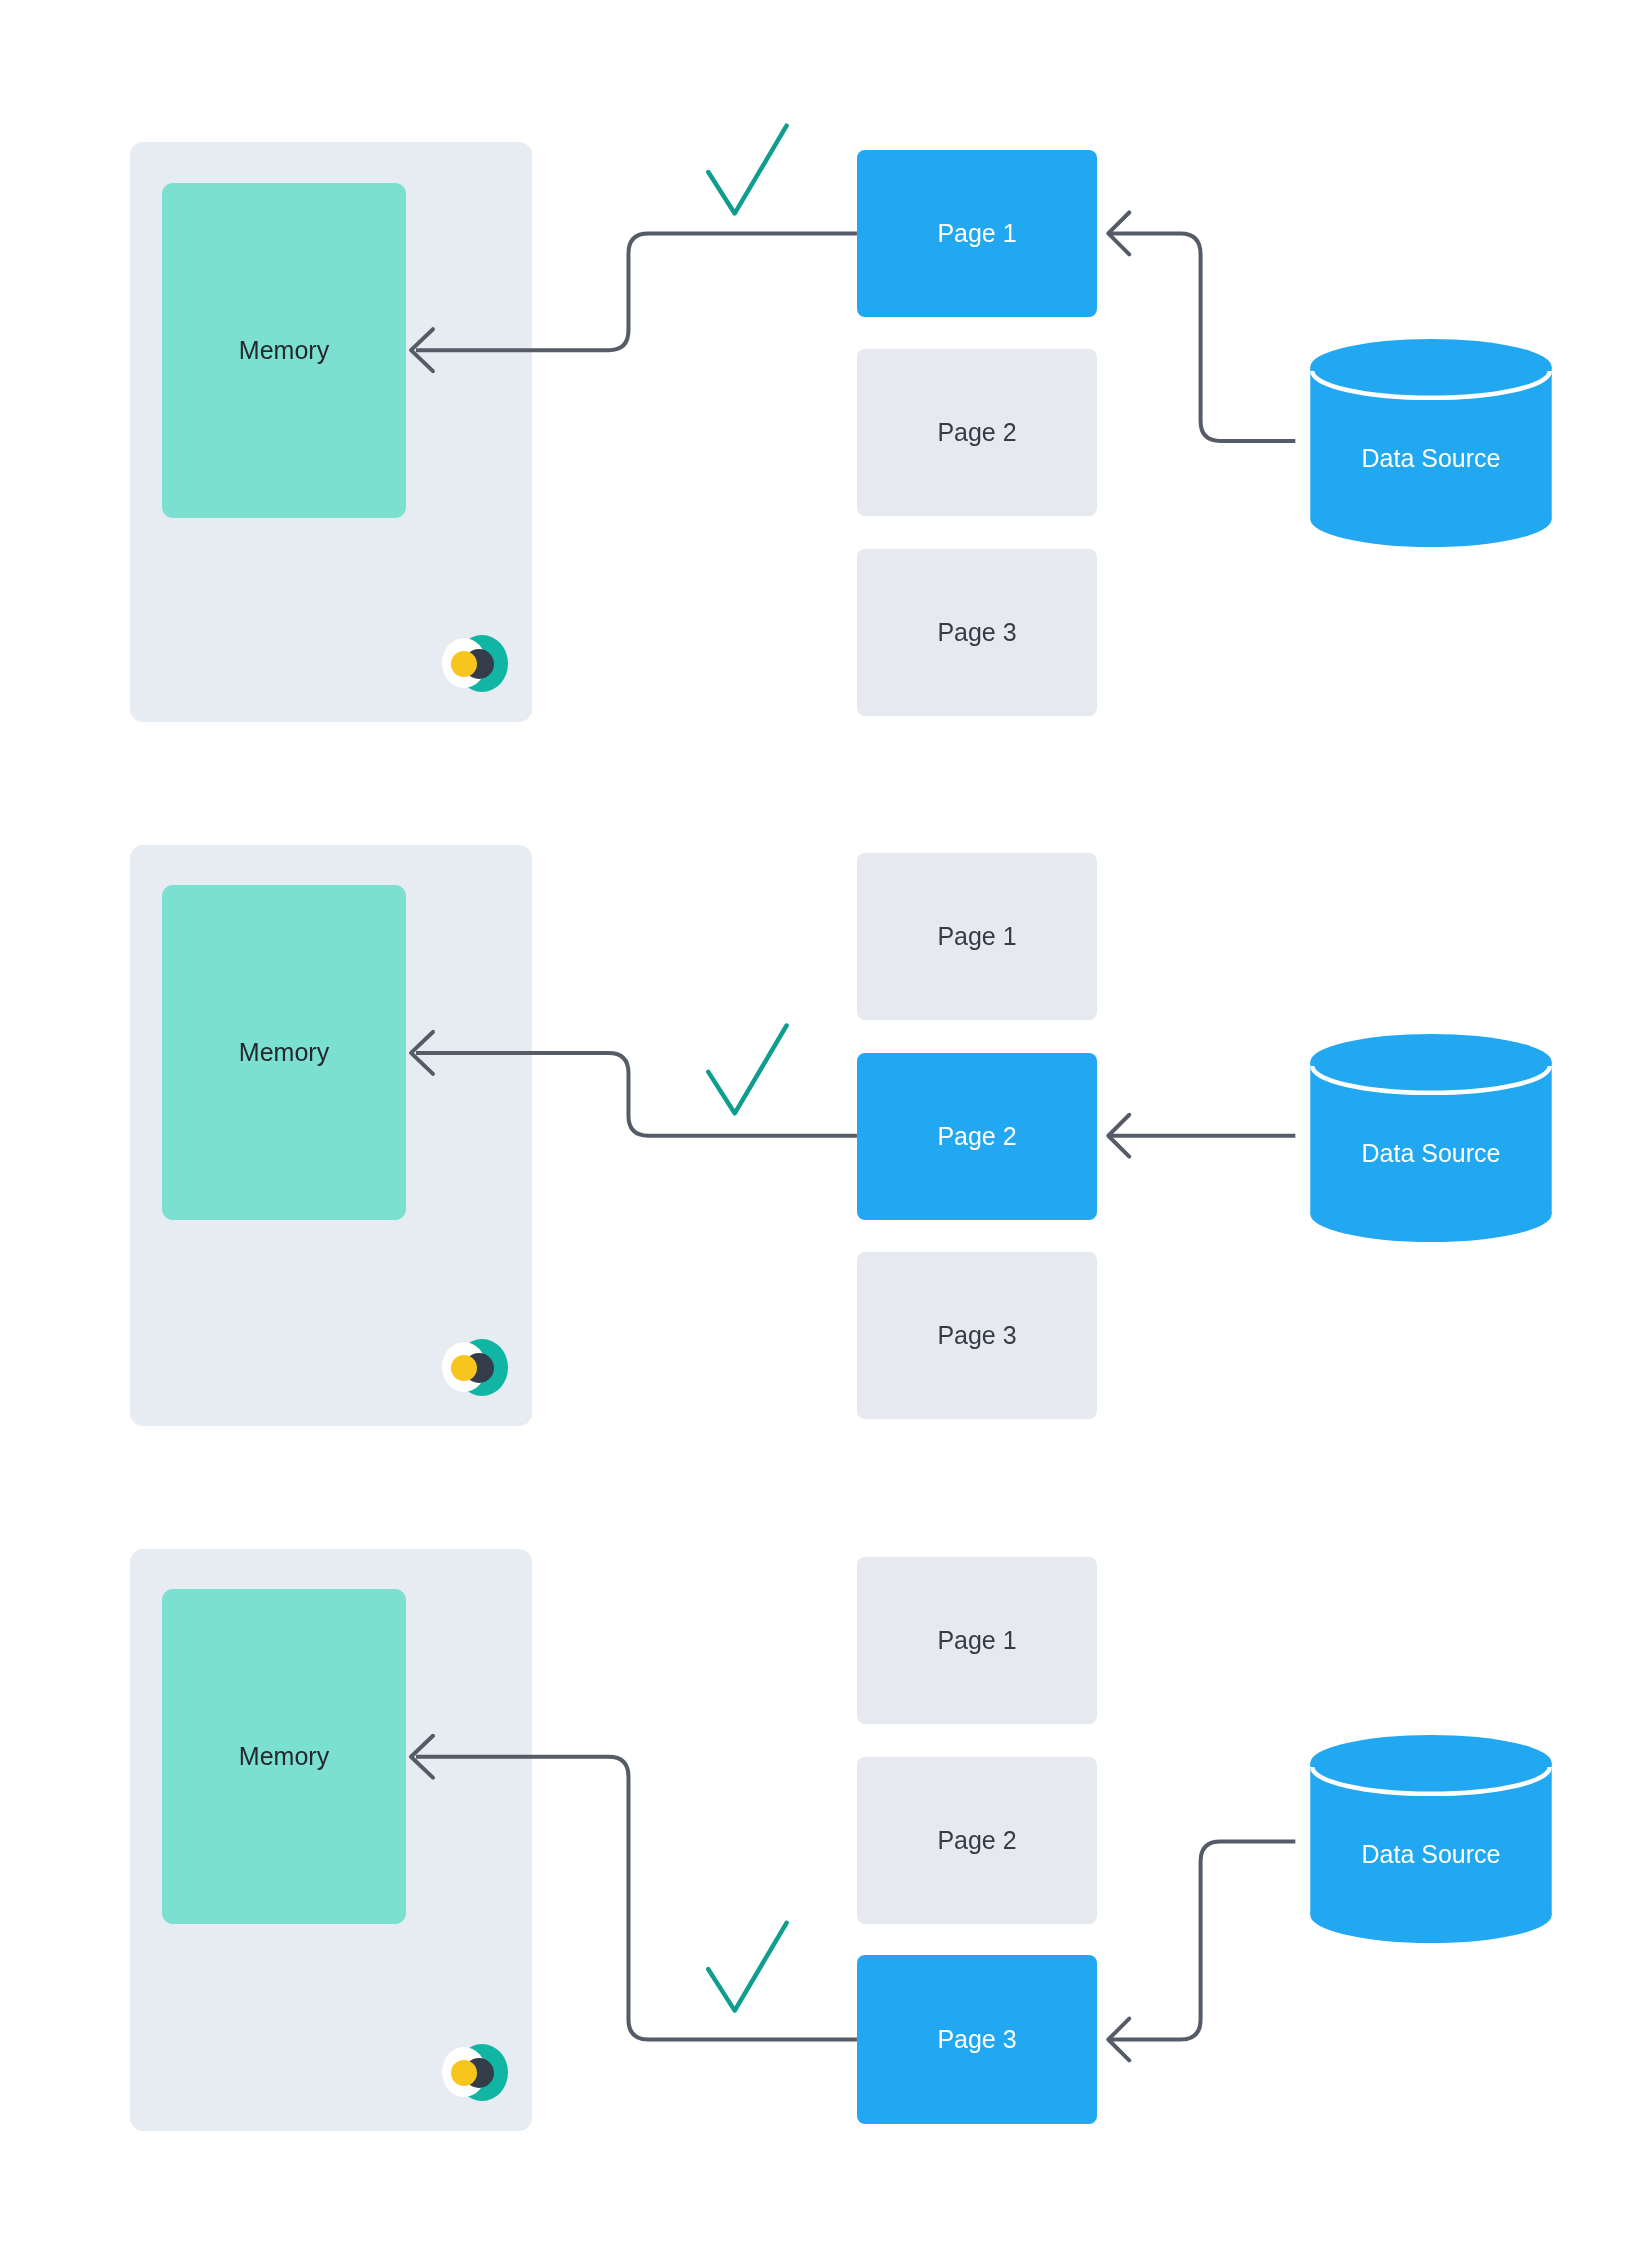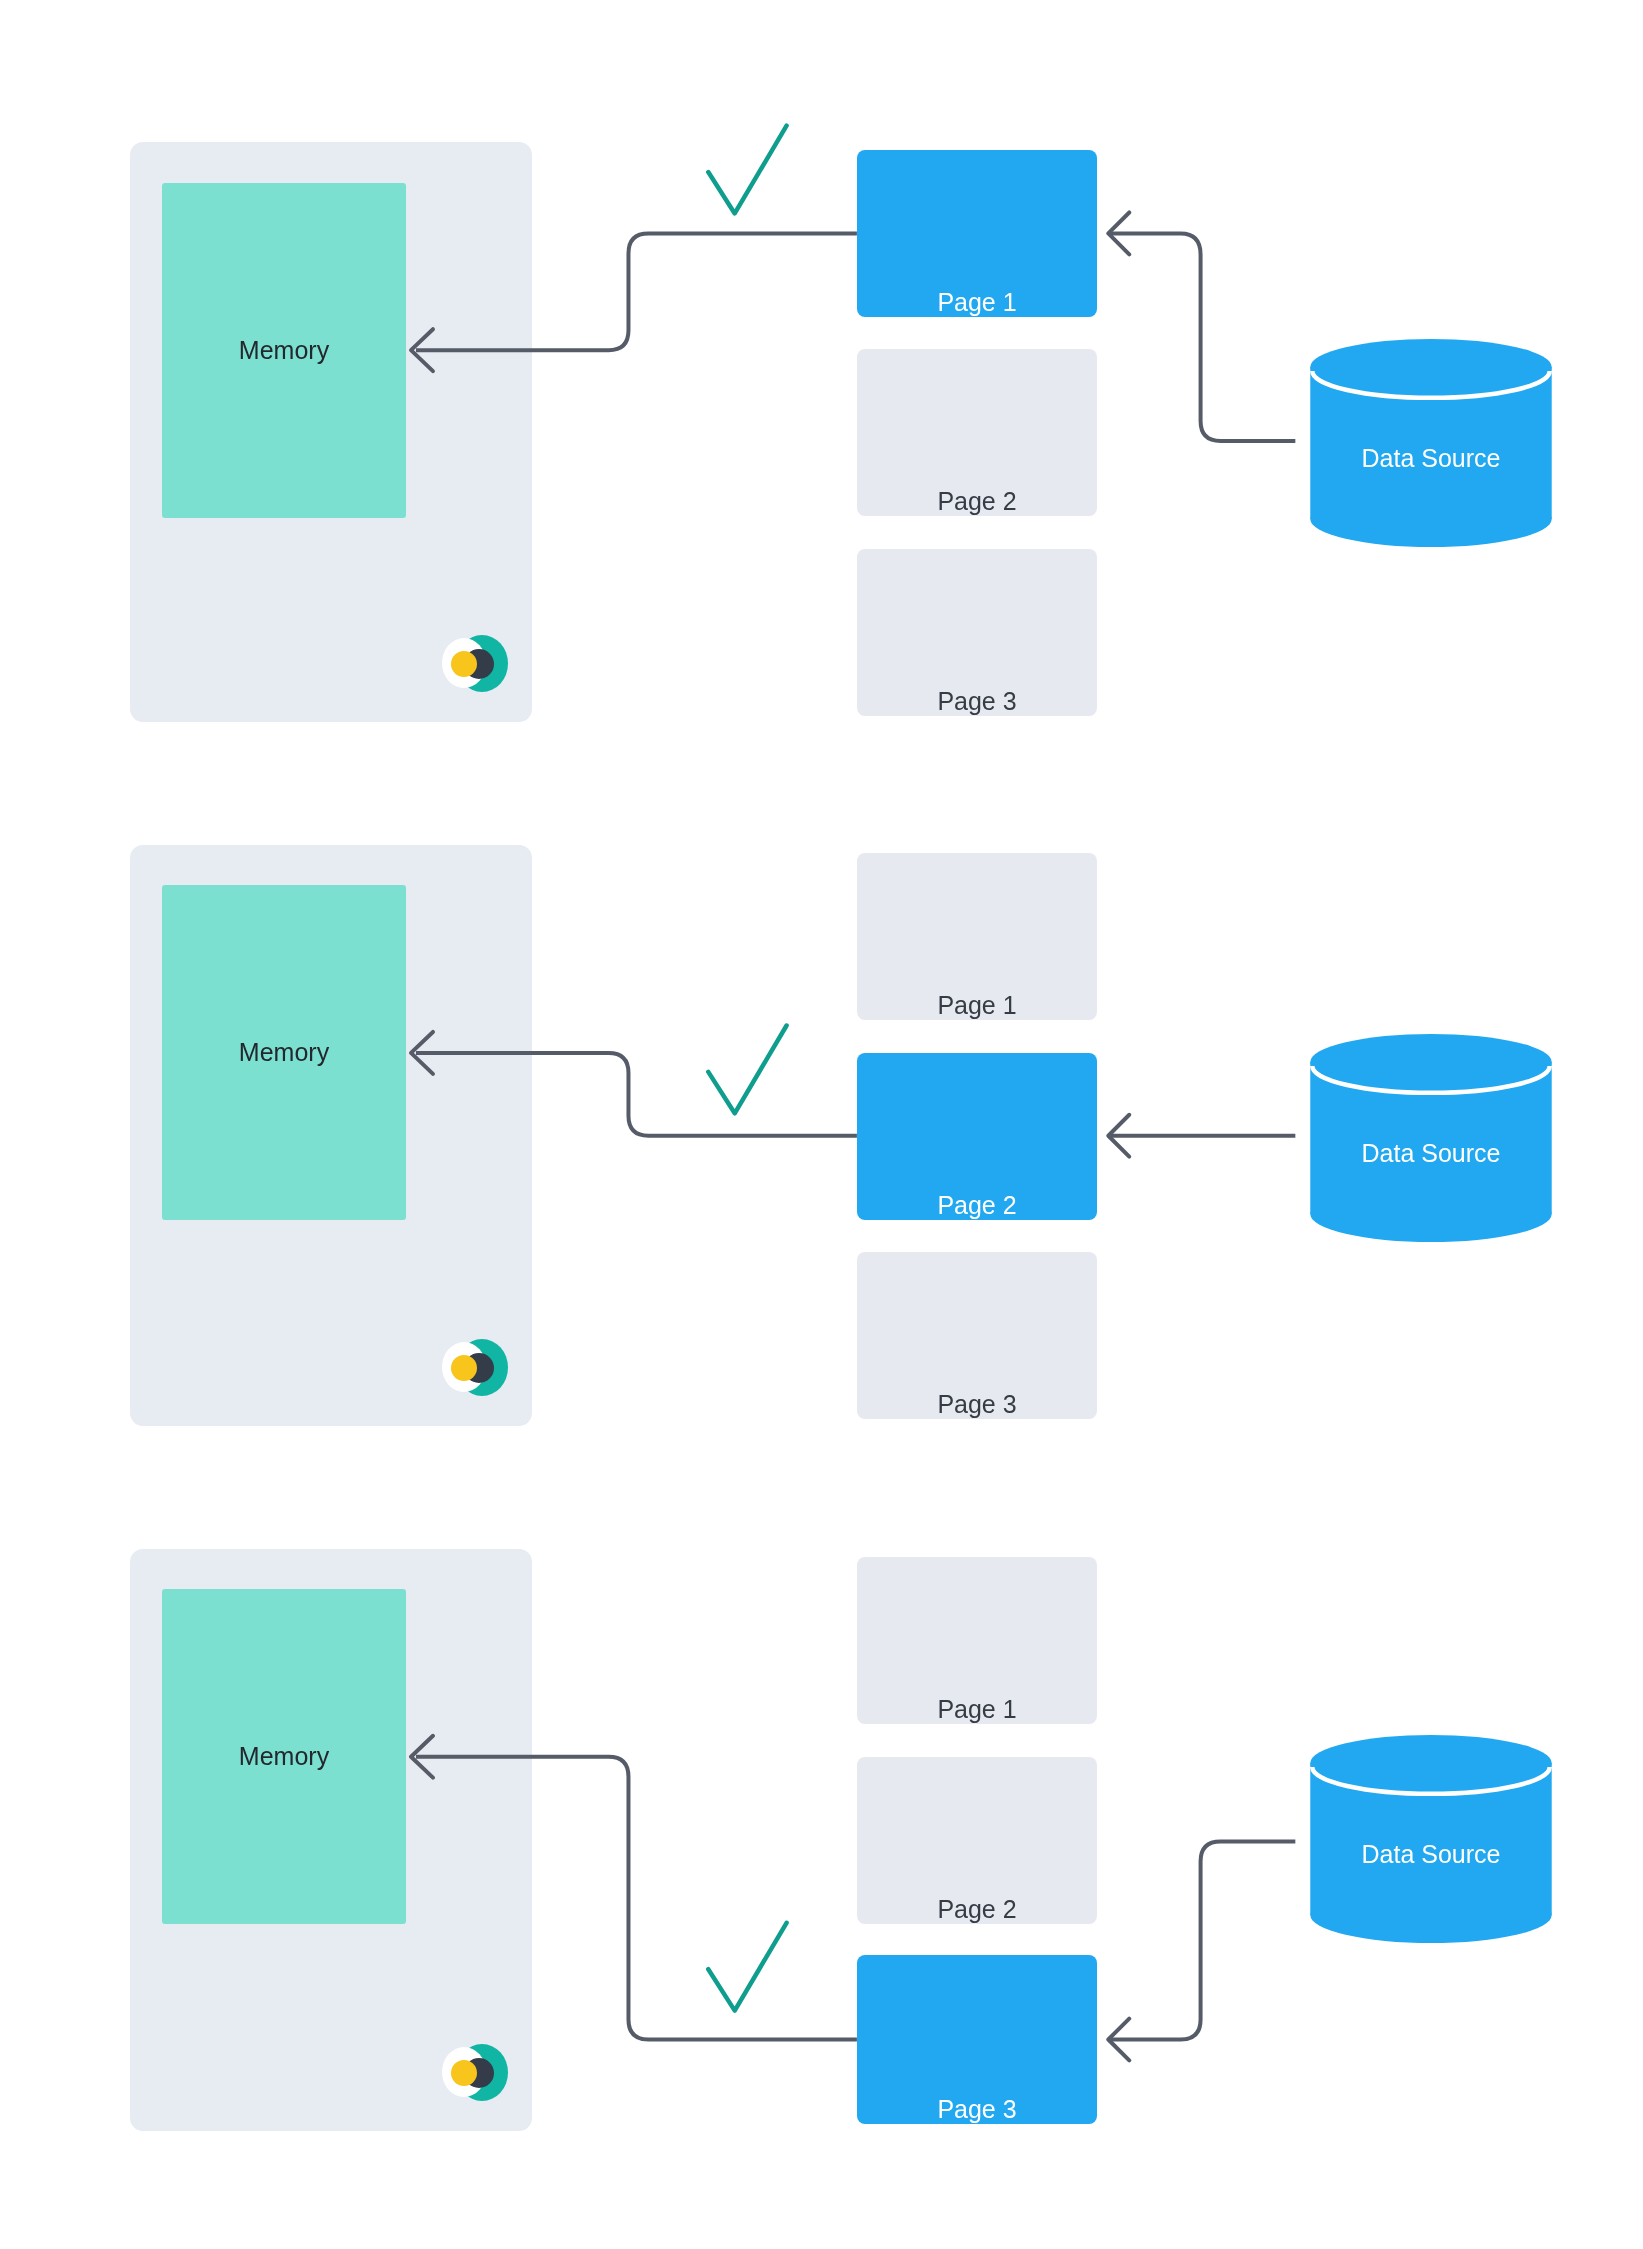--- a/index.html
+++ b/index.html
@@ -6,24 +6,24 @@
     --page-bg:#ffffff; --container:#e7ebf2; --memory-fill:#7ce0d0; --memory-text:#23272e;
     --page-fill:#e6e9f0; --page-text:#363c44; --active-fill:#21a8f1; --active-text:#ffffff;
     --datasource-fill:#21a8f1; --datasource-text:#ffffff; --connector:#555b67; --check:#0f9e8e;
     --logo-teal:#10b5a3; --logo-dark:#343b49; --logo-yellow:#f8c51c;
   }
   html,body{margin:0;padding:0;background:var(--page-bg);}
   .canvas{position:relative;width:1644px;height:2250px;background:var(--page-bg);
           font-family:"Liberation Sans",sans-serif;overflow:hidden;}
   .panel{position:absolute;left:130px;width:402px;background:var(--container);border-radius:13px;}
   .memory{position:absolute;left:32px;width:244px;height:335px;background:var(--memory-fill);
-          border-radius:3px;display:flex;align-items:center;justify-content:center;
+          border-radius:11px;display:flex;align-items:center;justify-content:center;
           font-size:25px;color:var(--memory-text);}
   .page{position:absolute;left:857px;width:240px;height:167px;background:var(--page-fill);
-        border-radius:8px;display:flex;align-items:flex-end;justify-content:center;
+        border-radius:8px;display:flex;align-items:center;justify-content:center;
         font-size:25px;color:var(--page-text);}
   .page.active{background:var(--active-fill);color:var(--active-text);}
   .datasource{position:absolute;left:1295px;width:272px;height:210px;}
   .datasource svg{position:absolute;left:0;top:0;width:100%;height:100%;}
   .cf{fill:var(--datasource-fill);}
   .cl{fill:none;stroke:#ffffff;stroke-width:9;}
   .ds-label{position:absolute;left:50%;top:57%;transform:translate(-50%,-50%);
             font-size:25px;color:var(--datasource-text);white-space:nowrap;}
   .logo{position:absolute;right:24px;bottom:28px;width:56px;height:60px;}
   .logo i{position:absolute;display:block;border-radius:50%;}

